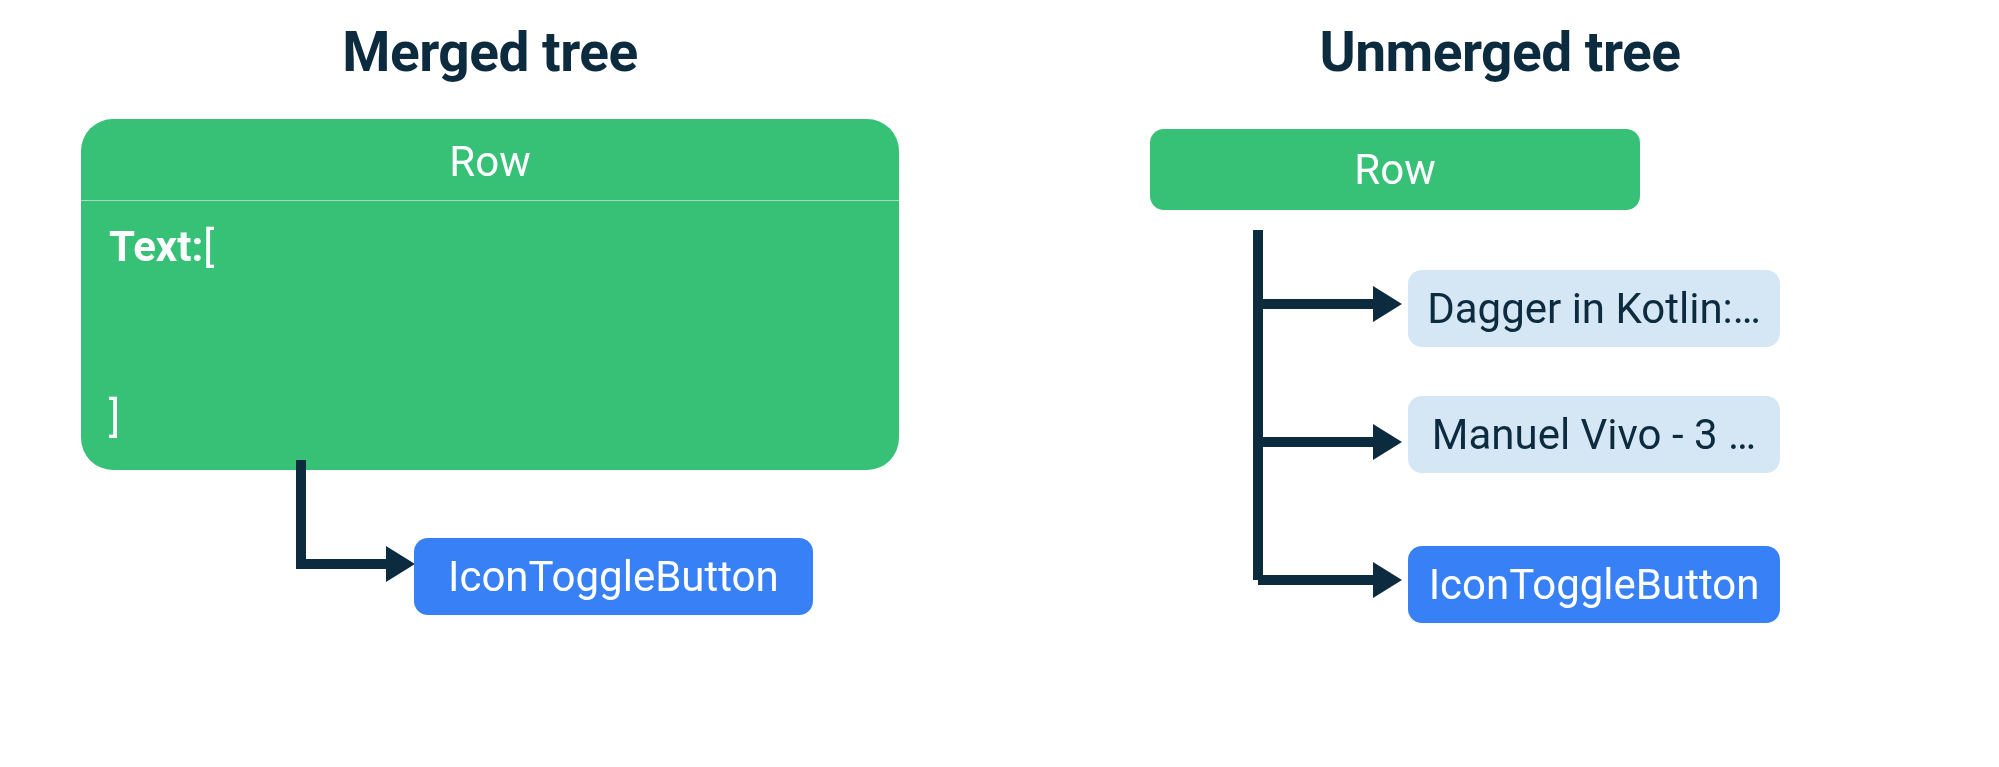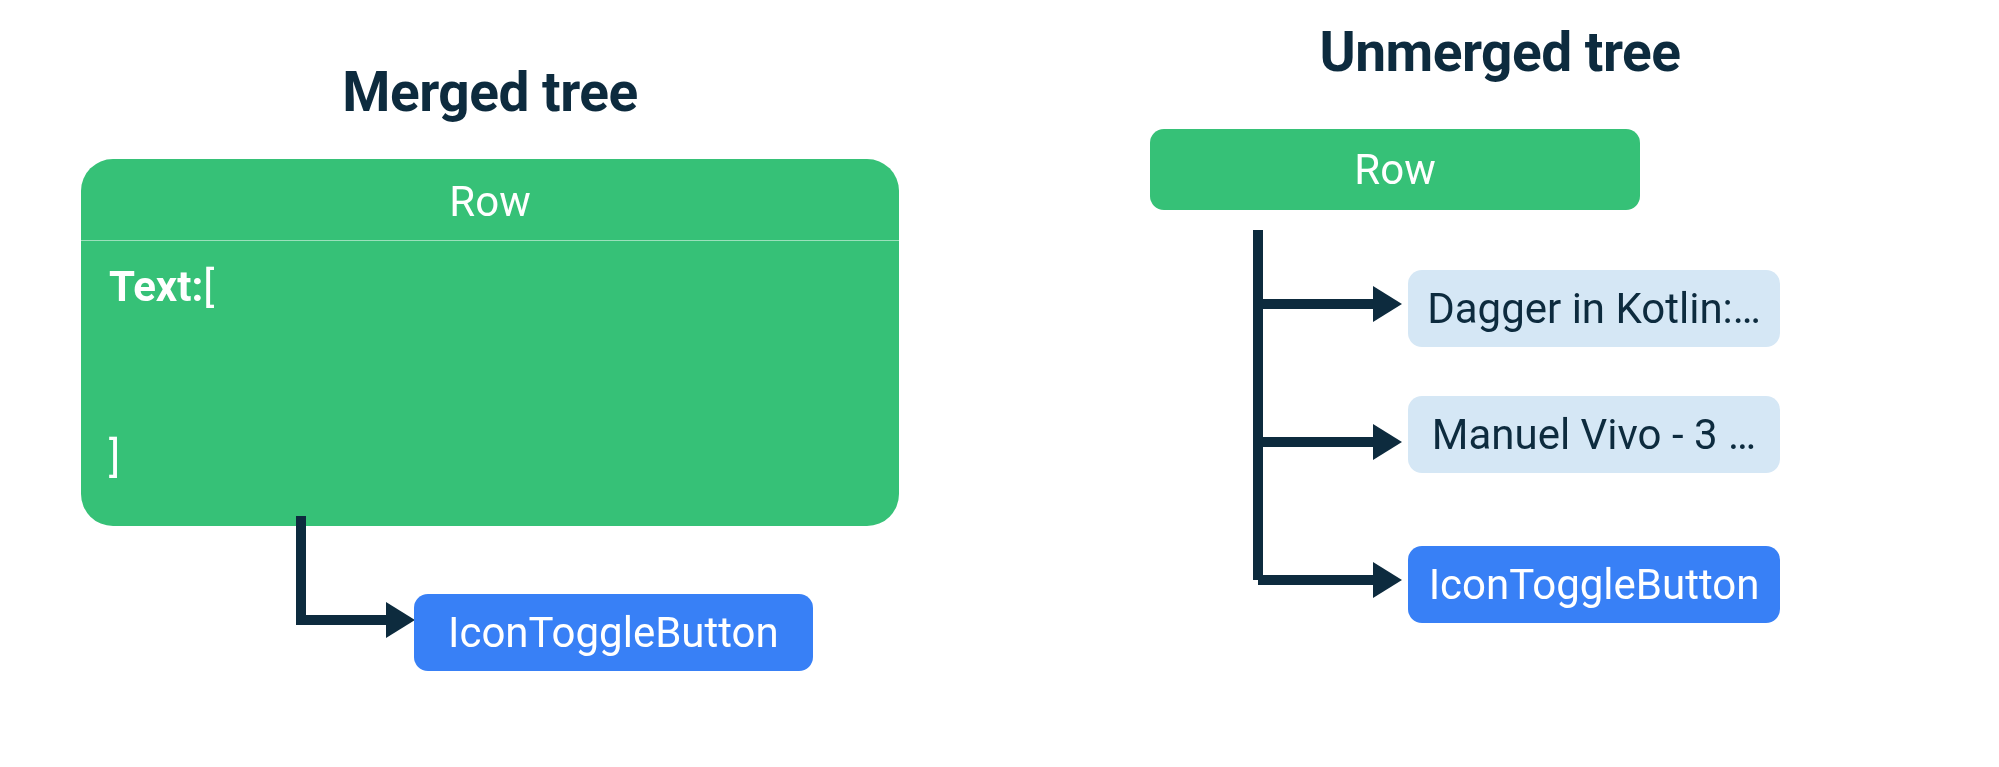--- a/index.html
+++ b/index.html
@@ -15,21 +15,21 @@
     width: 100%;
     height: 100%;
     padding: 20px 40px;
     gap: 110px;
   }
   .tree-section {
     display: flex;
     flex-direction: column;
     align-items: center;
   }
-  .left-section { width: 900px; margin-top: 40px; }
+  .left-section { width: 900px; }
   .right-section { width: 900px; gap: 10px; }
   .heading {
     font-size: 55px;
     font-weight: 700;
     color: #0d2b3e;
     margin-bottom: 35px;
     letter-spacing: -0.5px;
   }
   
   .merged-box {
@@ -40,21 +40,21 @@
     overflow: hidden;
   }
   .merged-header {
     text-align: center;
     font-size: 42px;
     font-weight: 400;
     padding: 18px 0 14px;
     border-bottom: 1px solid rgba(255,255,255,0.5);
   }
   .merged-body {
-    padding: 18px 28px 40px;
+    padding: 18px 28px 24px;
     font-size: 42px;
     line-height: 1.35;
     font-weight: 400;
   }
   .merged-body .text-label { font-weight: 700; }
   .merged-arrow-wrap {
     position: relative;
     width: 818px;
     height: 170px;
   }

